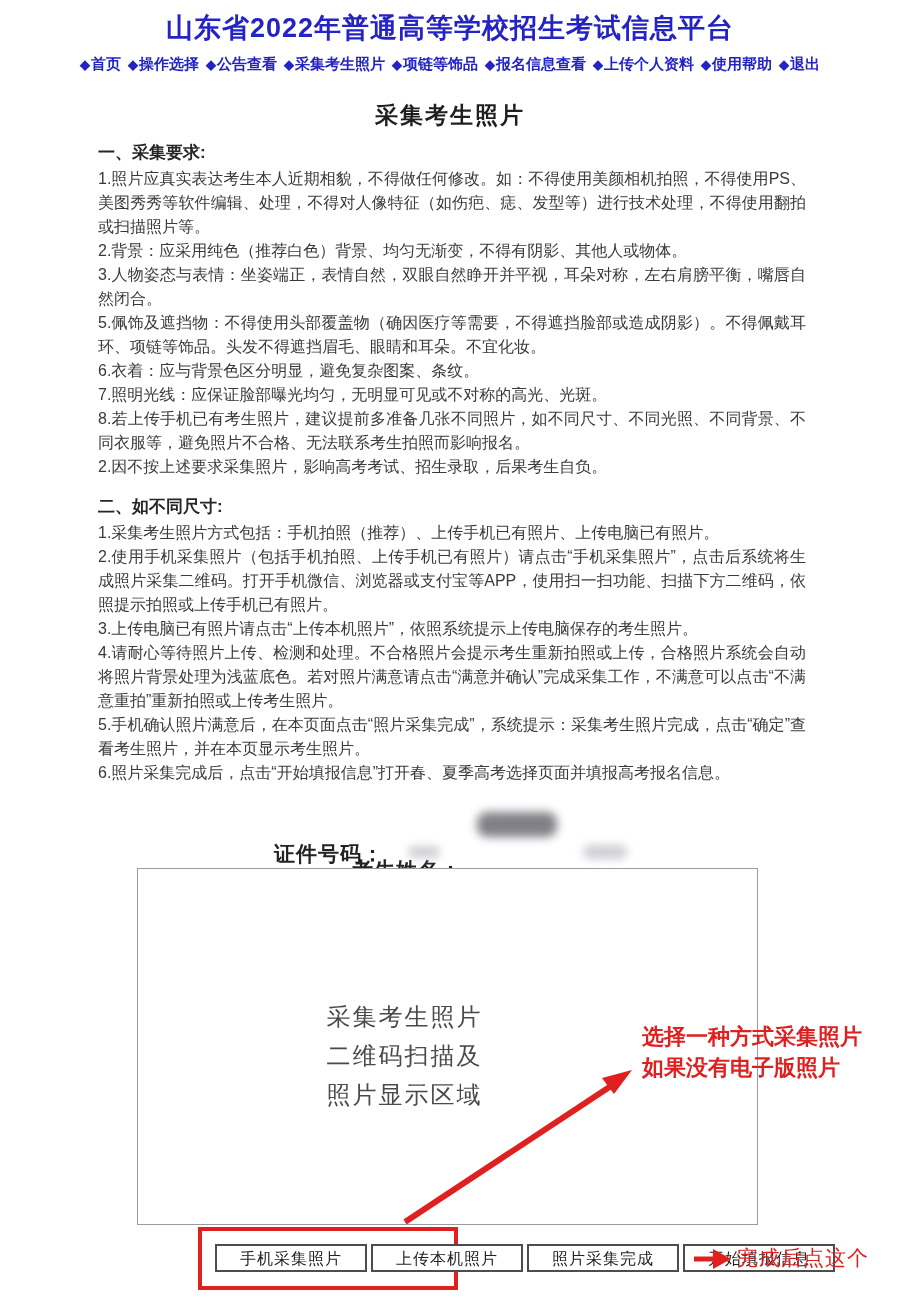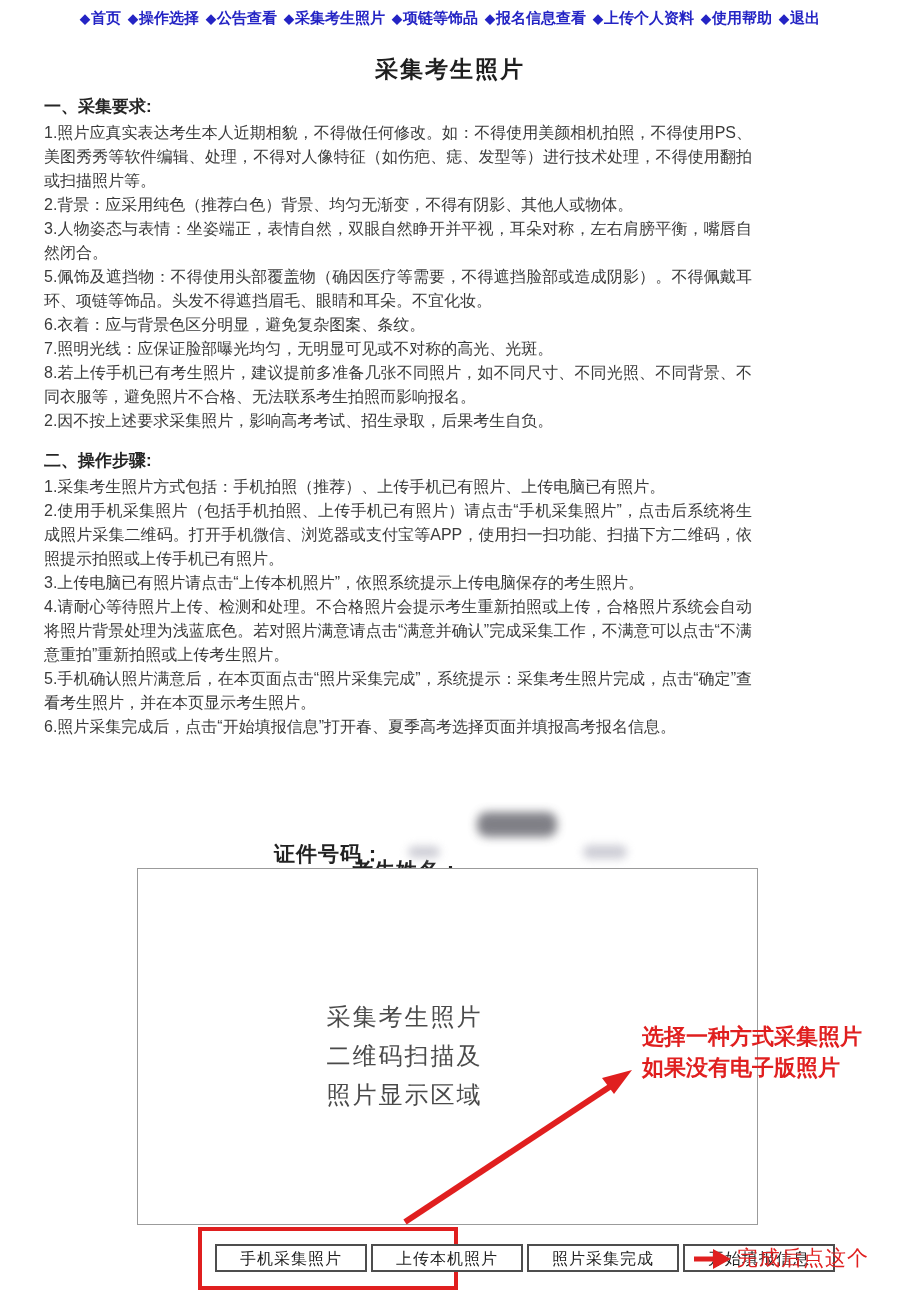--- a/index.html
+++ b/index.html
@@ -21,21 +21,21 @@
     display:inline-flex; align-items:center; gap:1px;
     color:#2424c4; font-size:15px; font-weight:bold; text-decoration:none;
     white-space:nowrap; cursor:pointer;
   }
   .nav .diamond { font-size:13px; line-height:1; }
   .page-heading {
     margin-top:26px; text-align:center;
     font-size:23px; font-weight:bold; color:#1f1f1f; letter-spacing:2px;
   }
   .content {
-    width:708px; margin-left:44px; color:#3a3a3a;
+    width:708px; margin-left:98px; color:#3a3a3a;
     font-size:16px; line-height:24px; text-align:justify;
   }
   .content h3 {
     font-size:17px; color:#262626; margin:10px 0 2px 0; line-height:24px;
   }
   .content p { margin:0; }
   .abs { position:absolute; }
   .cand-label { font-size:21px; font-weight:bold; color:#222; letter-spacing:1px; }
   .blur-blob { position:absolute; border-radius:10px; }
   .blob-dark { background:#6a6a72; filter:blur(5px); opacity:.85; }
@@ -71,20 +71,21 @@
     position:absolute; left:198px; top:1227px; width:260px; height:63px;
     border:4px solid #e01f1f; background:transparent; pointer-events:none;
   }
   svg.arrow { position:absolute; pointer-events:none; }
 </style>
 </head>
 <body>
 
 <div class="page">
 
+  <div class="main-title">山东省2022年普通高等学校招生考试信息平台</div>
 
   <div class="nav">
     <a>
         <span class="diamond">◆</span>
         <span>首页</span>
       </a>
     <a>
         <span class="diamond">◆</span>
         <span>操作选择</span>
       </a>
@@ -124,21 +125,21 @@
     <h3>一、采集要求:</h3>
     <p>1.照片应真实表达考生本人近期相貌，不得做任何修改。如：不得使用美颜相机拍照，不得使用PS、美图秀秀等软件编辑、处理，不得对人像特征（如伤疤、痣、发型等）进行技术处理，不得使用翻拍或扫描照片等。</p>
     <p>2.背景：应采用纯色（推荐白色）背景、均匀无渐变，不得有阴影、其他人或物体。</p>
     <p>3.人物姿态与表情：坐姿端正，表情自然，双眼自然睁开并平视，耳朵对称，左右肩膀平衡，嘴唇自然闭合。</p>
     <p>5.佩饰及遮挡物：不得使用头部覆盖物（确因医疗等需要，不得遮挡脸部或造成阴影）。不得佩戴耳环、项链等饰品。头发不得遮挡眉毛、眼睛和耳朵。不宜化妆。</p>
     <p>6.衣着：应与背景色区分明显，避免复杂图案、条纹。</p>
     <p>7.照明光线：应保证脸部曝光均匀，无明显可见或不对称的高光、光斑。</p>
     <p>8.若上传手机已有考生照片，建议提前多准备几张不同照片，如不同尺寸、不同光照、不同背景、不同衣服等，避免照片不合格、无法联系考生拍照而影响报名。</p>
     <p>2.因不按上述要求采集照片，影响高考考试、招生录取，后果考生自负。</p>
 
-    <h3 style="margin-top:16px;">二、操作步骤:</h3>
+    <h3 style="margin-top:16px;">二、如不同尺寸:</h3>
     <p>1.采集考生照片方式包括：手机拍照（推荐）、上传手机已有照片、上传电脑已有照片。</p>
     <p>2.使用手机采集照片（包括手机拍照、上传手机已有照片）请点击“手机采集照片”，点击后系统将生成照片采集二维码。打开手机微信、浏览器或支付宝等APP，使用扫一扫功能、扫描下方二维码，依照提示拍照或上传手机已有照片。</p>
     <p>3.上传电脑已有照片请点击“上传本机照片”，依照系统提示上传电脑保存的考生照片。</p>
     <p>4.请耐心等待照片上传、检测和处理。不合格照片会提示考生重新拍照或上传，合格照片系统会自动将照片背景处理为浅蓝底色。若对照片满意请点击“满意并确认”完成采集工作，不满意可以点击“不满意重拍”重新拍照或上传考生照片。</p>
     <p>5.手机确认照片满意后，在本页面点击“照片采集完成”，系统提示：采集考生照片完成，点击“确定”查看考生照片，并在本页显示考生照片。</p>
     <p>6.照片采集完成后，点击“开始填报信息”打开春、夏季高考选择页面并填报高考报名信息。</p>
   </div>
 
   <div class="abs cand-label" style="left:352px; top:856px;text-decoration:underline;">考生姓名：</div>
   <div class="blur-blob blob-dark" style="left:477px; top:812px; width:80px; height:25px;"></div>

